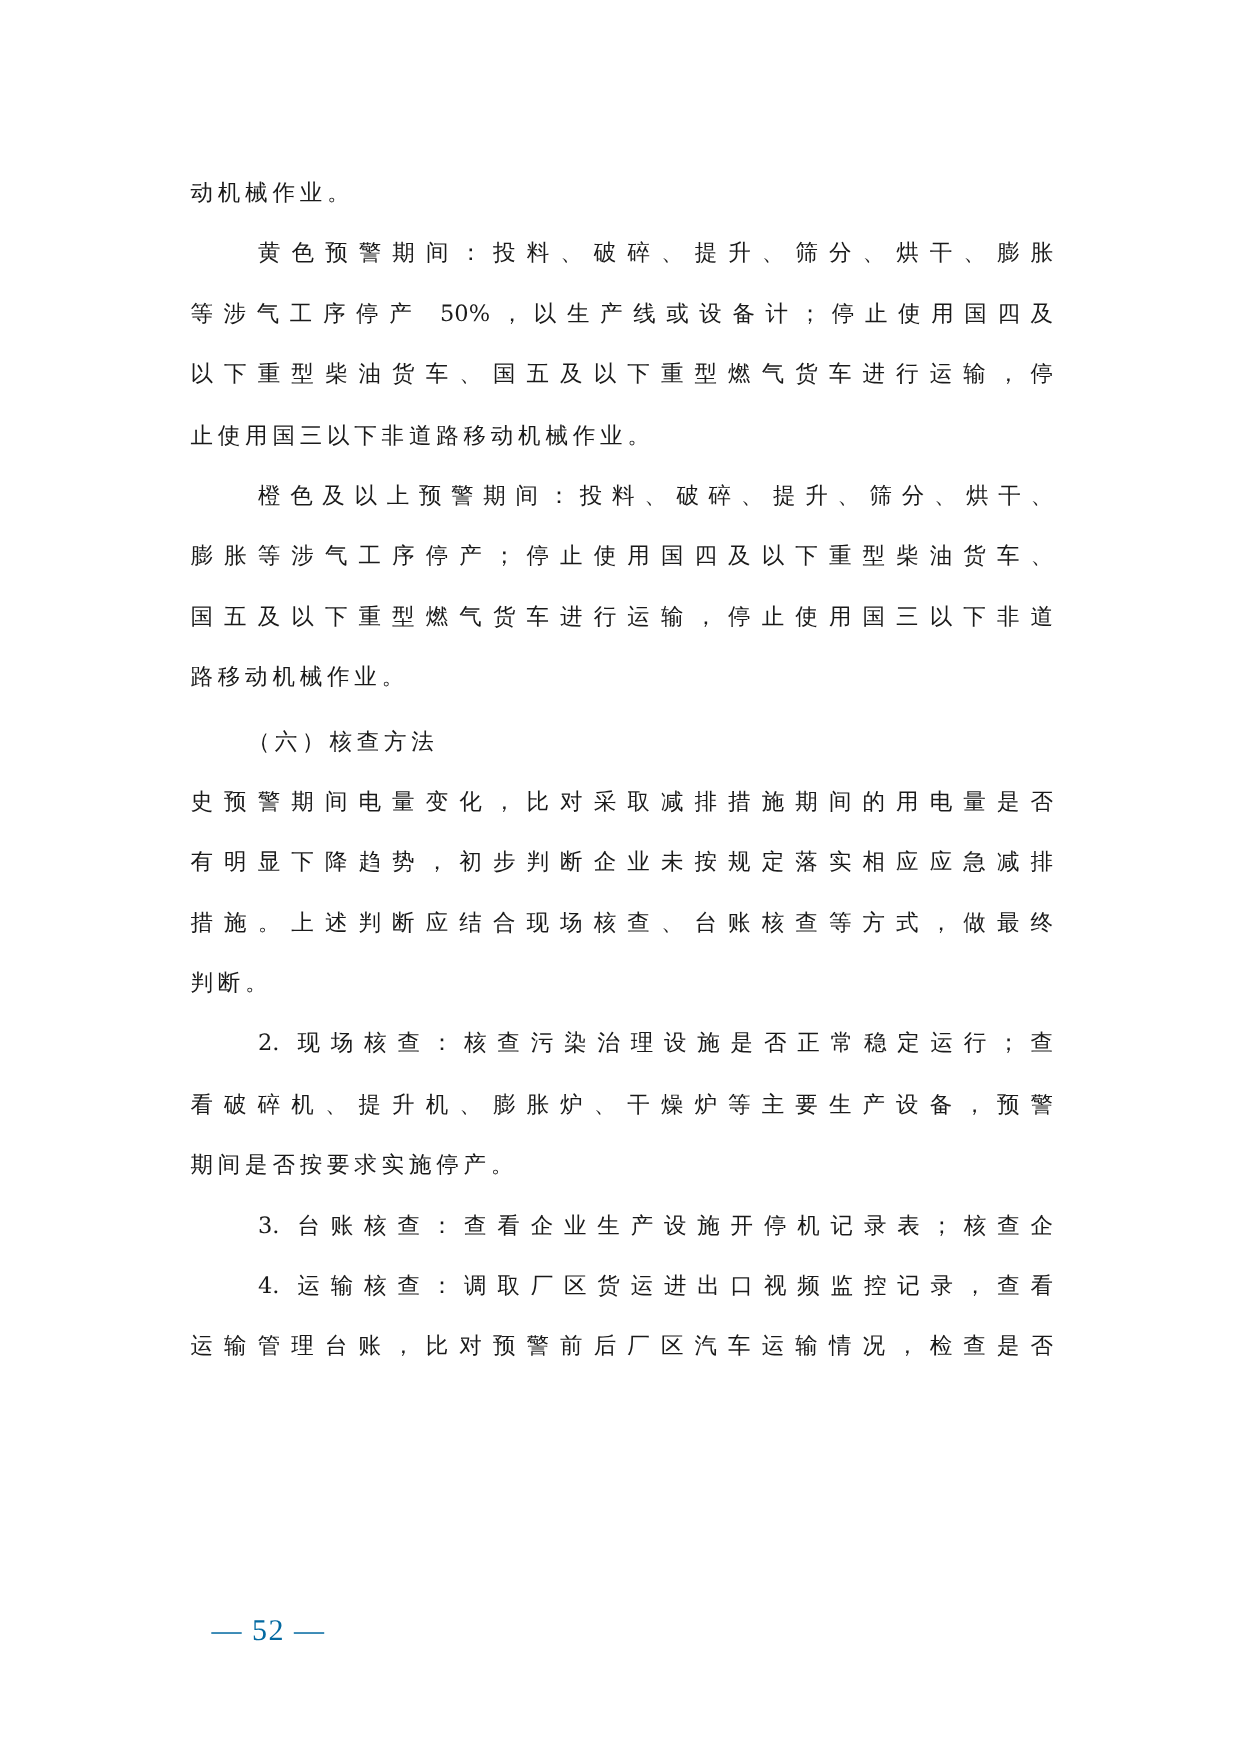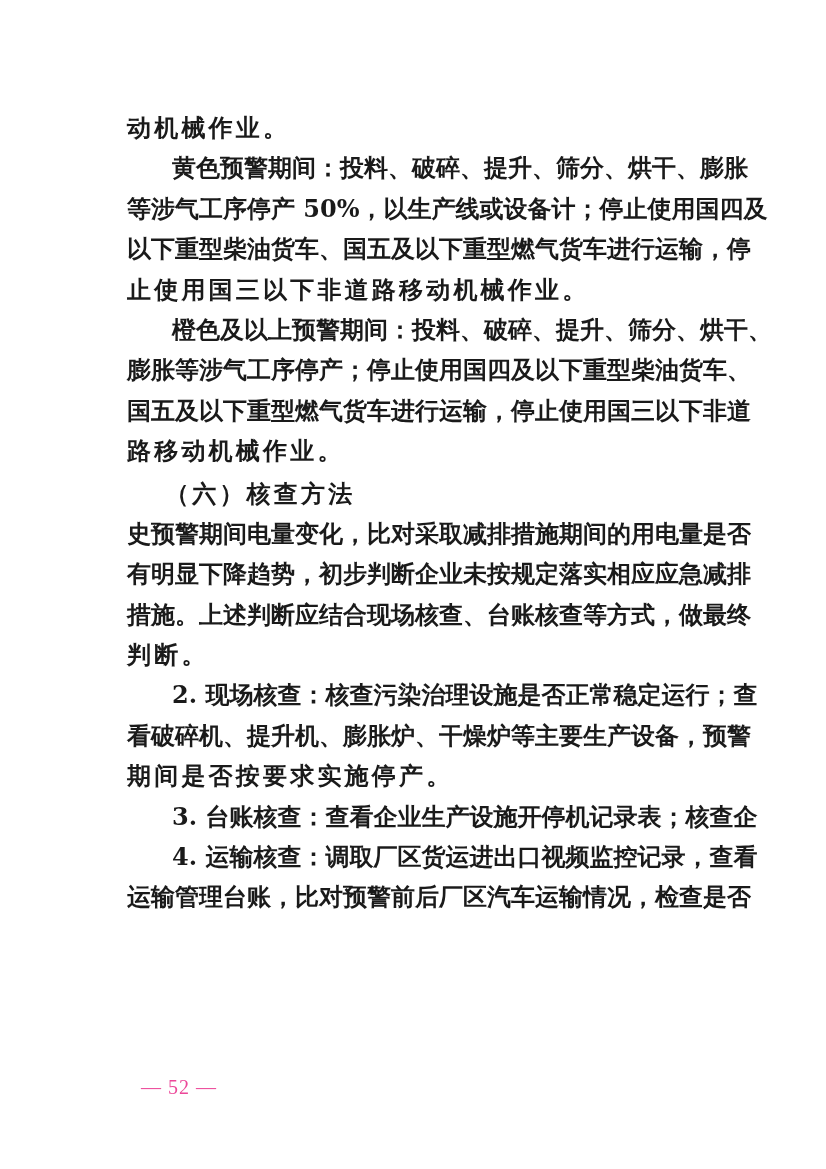--- a/index.html
+++ b/index.html
@@ -17,40 +17,39 @@
     }
     .page {
       position: absolute;
       left: 127px;
       top: 108px;
       width: 575px;
     }
     .line {
       height: 40.4px;
       line-height: 40.4px;
-      font-size: 24px;
+      font-size: 15px;
       white-space: nowrap;
       letter-spacing: 3.2px;
-      font-weight: bold;
     }
     .line.justify {
       text-align: justify;
       text-align-last: justify;
       letter-spacing: 0;
     }
     .indent { padding-left: 45px; }
     .heading-num { letter-spacing: 2px; }
     .section-gap { margin-top: 2px; }
     .page-number {
       position: absolute;
       left: 141px;
       top: 1076px;
       font-family: "Liberation Serif", "DejaVu Serif", serif;
       font-size: 20px;
-      color: #ec4899;
+      color: #0369a1;
       letter-spacing: 1px;
       white-space: nowrap;
     }
   </style>
 </head>
 <body>
 
 <div class="page">
 
   <div>

